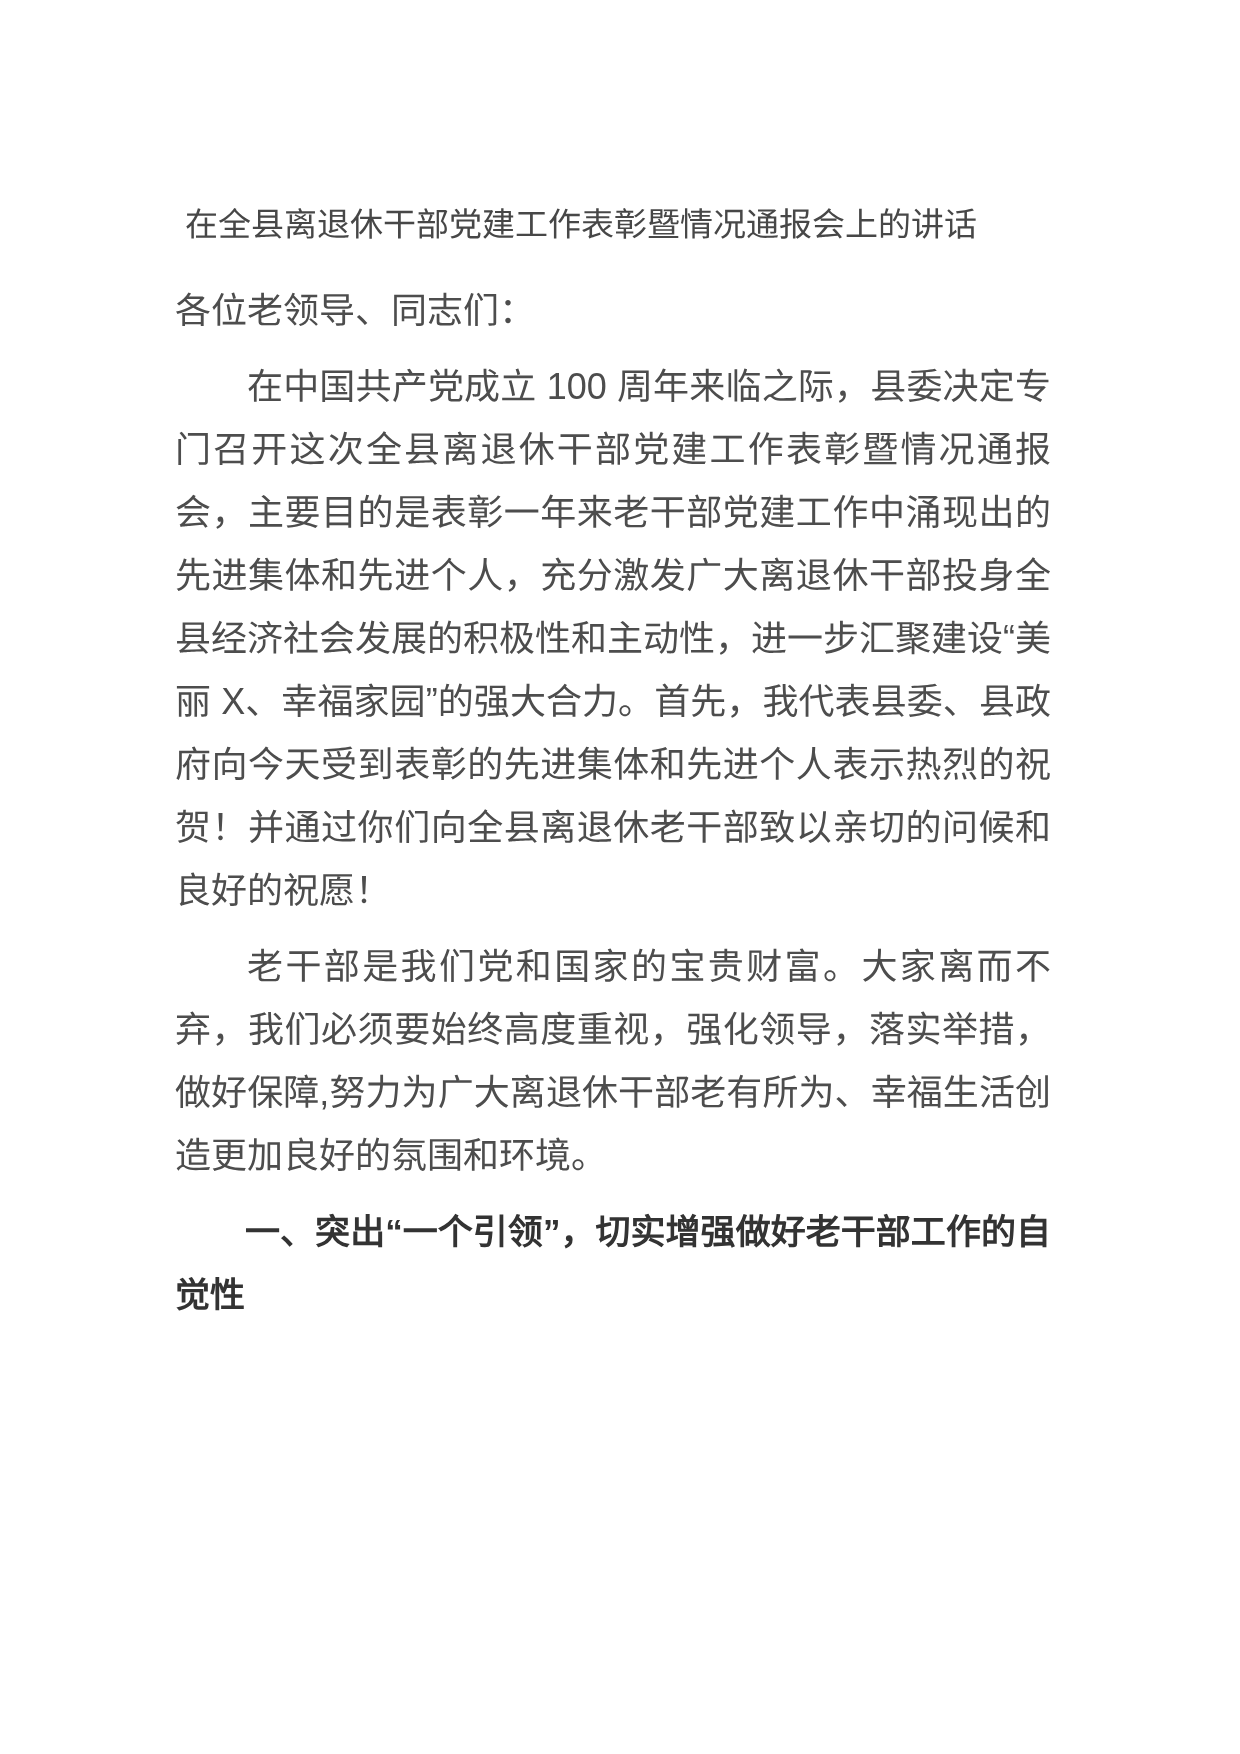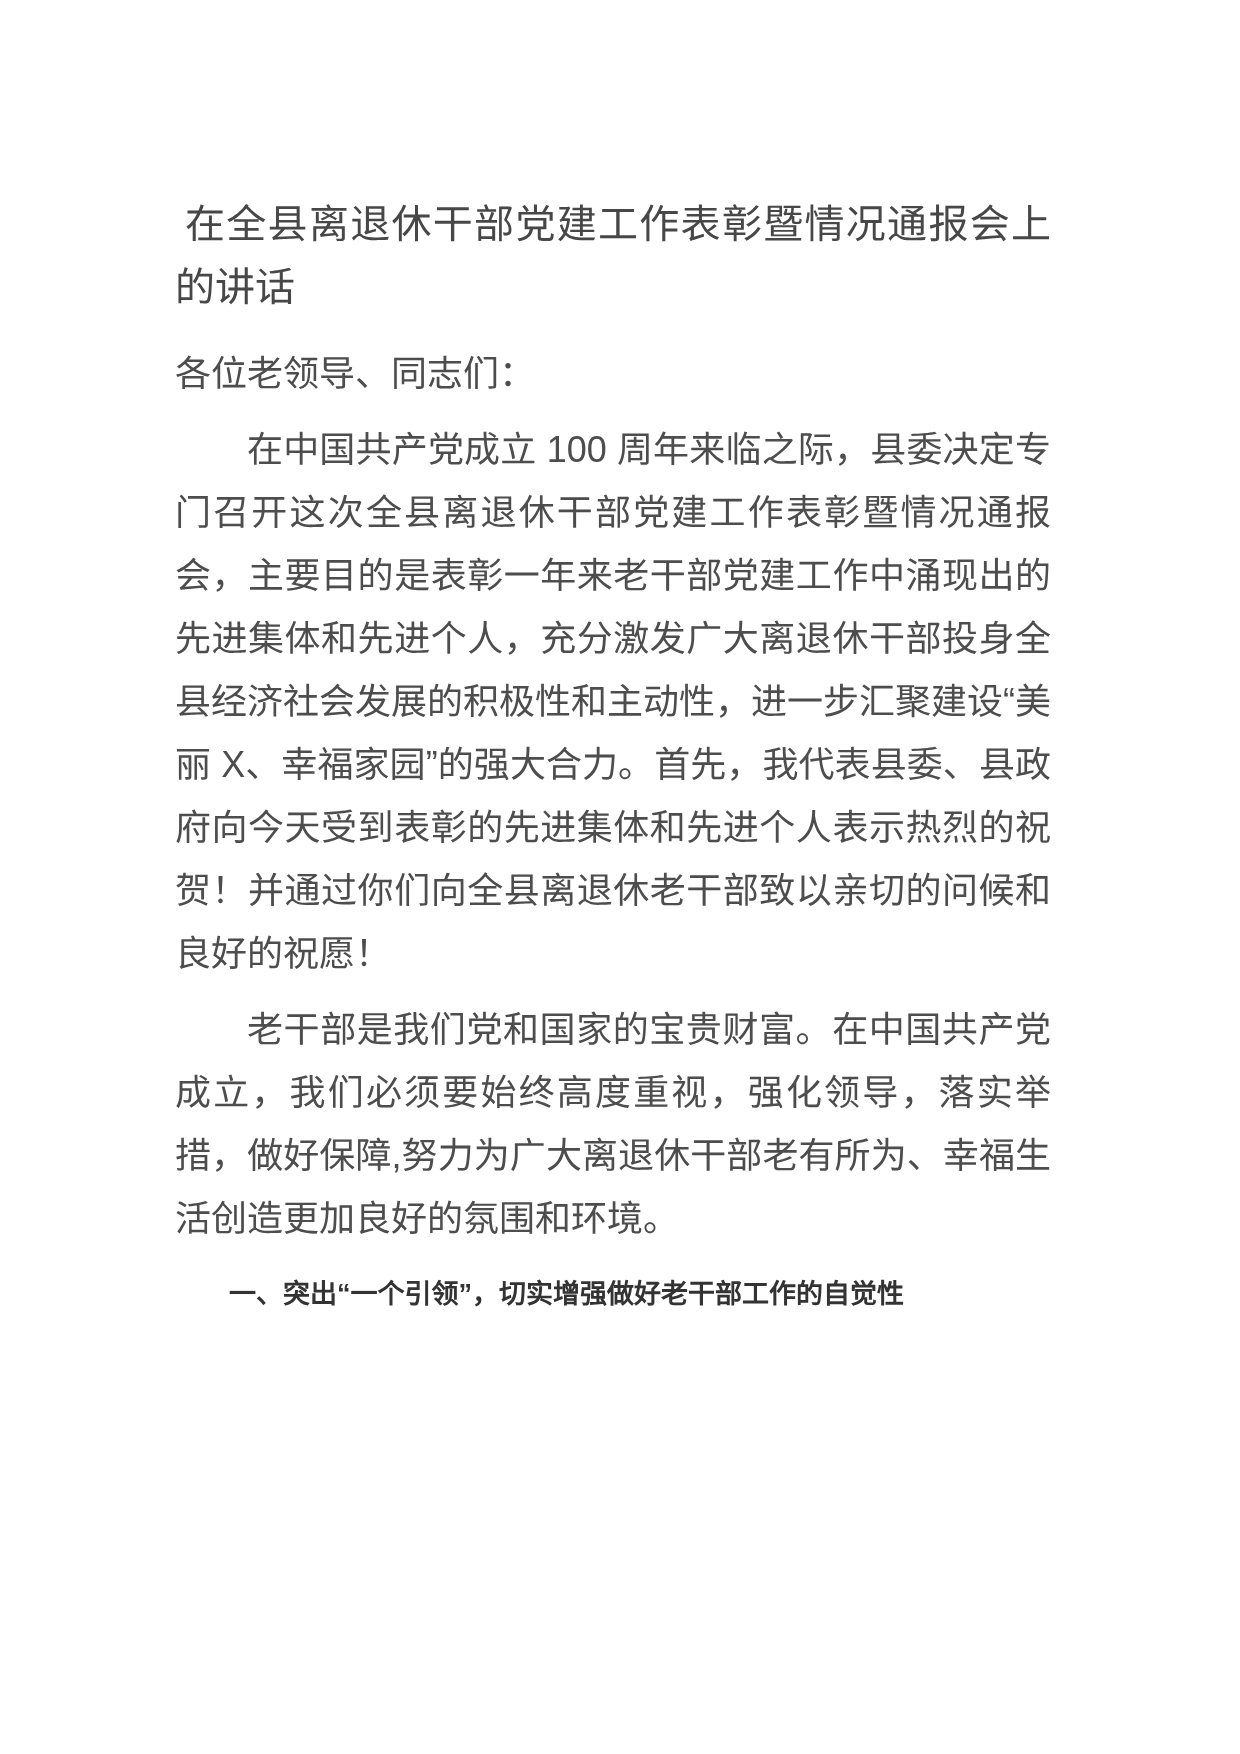--- a/index.html
+++ b/index.html
@@ -14,21 +14,21 @@
     font-family: "Liberation Sans", sans-serif;
     overflow: hidden;
   }
   .page {
     position: absolute;
     left: 175px;
     top: 193px;
     width: 876px;
   }
   .doc-title {
-    font-size: 40px;
+    font-size: 33px;
     line-height: 63px;
     font-weight: 400;
     color: #474747;
     margin: 0 0 23px 0;
     text-indent: 10px;
     text-align: justify;
   }
   .body-text {
     font-size: 36px;
     line-height: 63px;
@@ -37,36 +37,36 @@
     text-justify: inter-ideograph;
     margin: 0 0 13px 0;
   }
   .salutation {
     text-indent: 0;
   }
   .body-para {
     text-indent: 2em;
   }
   .section-heading {
-    font-size: 27px;
+    font-size: 35px;
     line-height: 63px;
     font-weight: 700;
     color: #333333;
     text-indent: 2em;
     margin: 0;
     text-align: justify;
   }
 </style>
 </head>
 <body>
 
 <div class="page">
   <h1 class="doc-title">在全县离退休干部党建工作表彰暨情况通报会上的讲话</h1>
 
   <p class="body-text salutation">各位老领导、同志们：</p>
 
   <p class="body-text body-para">在中国共产党成立 100 周年来临之际，县委决定专门召开这次全县离退休干部党建工作表彰暨情况通报会，主要目的是表彰一年来老干部党建工作中涌现出的先进集体和先进个人，充分激发广大离退休干部投身全县经济社会发展的积极性和主动性，进一步汇聚建设“美丽 X、幸福家园”的强大合力。首先，我代表县委、县政府向今天受到表彰的先进集体和先进个人表示热烈的祝贺！并通过你们向全县离退休老干部致以亲切的问候和良好的祝愿！</p>
 
 
-  <p class="body-text body-para">老干部是我们党和国家的宝贵财富。在中国共产党成立，我们必须要始终高度重视，强化领导，落实举措，做好保障,努力为广大离退休干部老有所为、幸福生活创造更加良好的氛围和环境。</p>
+  <p class="body-text body-para">老干部是我们党和国家的宝贵财富。大家离而不弃，我们必须要始终高度重视，强化领导，落实举措，做好保障,努力为广大离退休干部老有所为、幸福生活创造更加良好的氛围和环境。</p>
 
   <h2 class="section-heading">一、突出“一个引领”，切实增强做好老干部工作的自觉性</h2>
 </div>
 
 </body></html>

